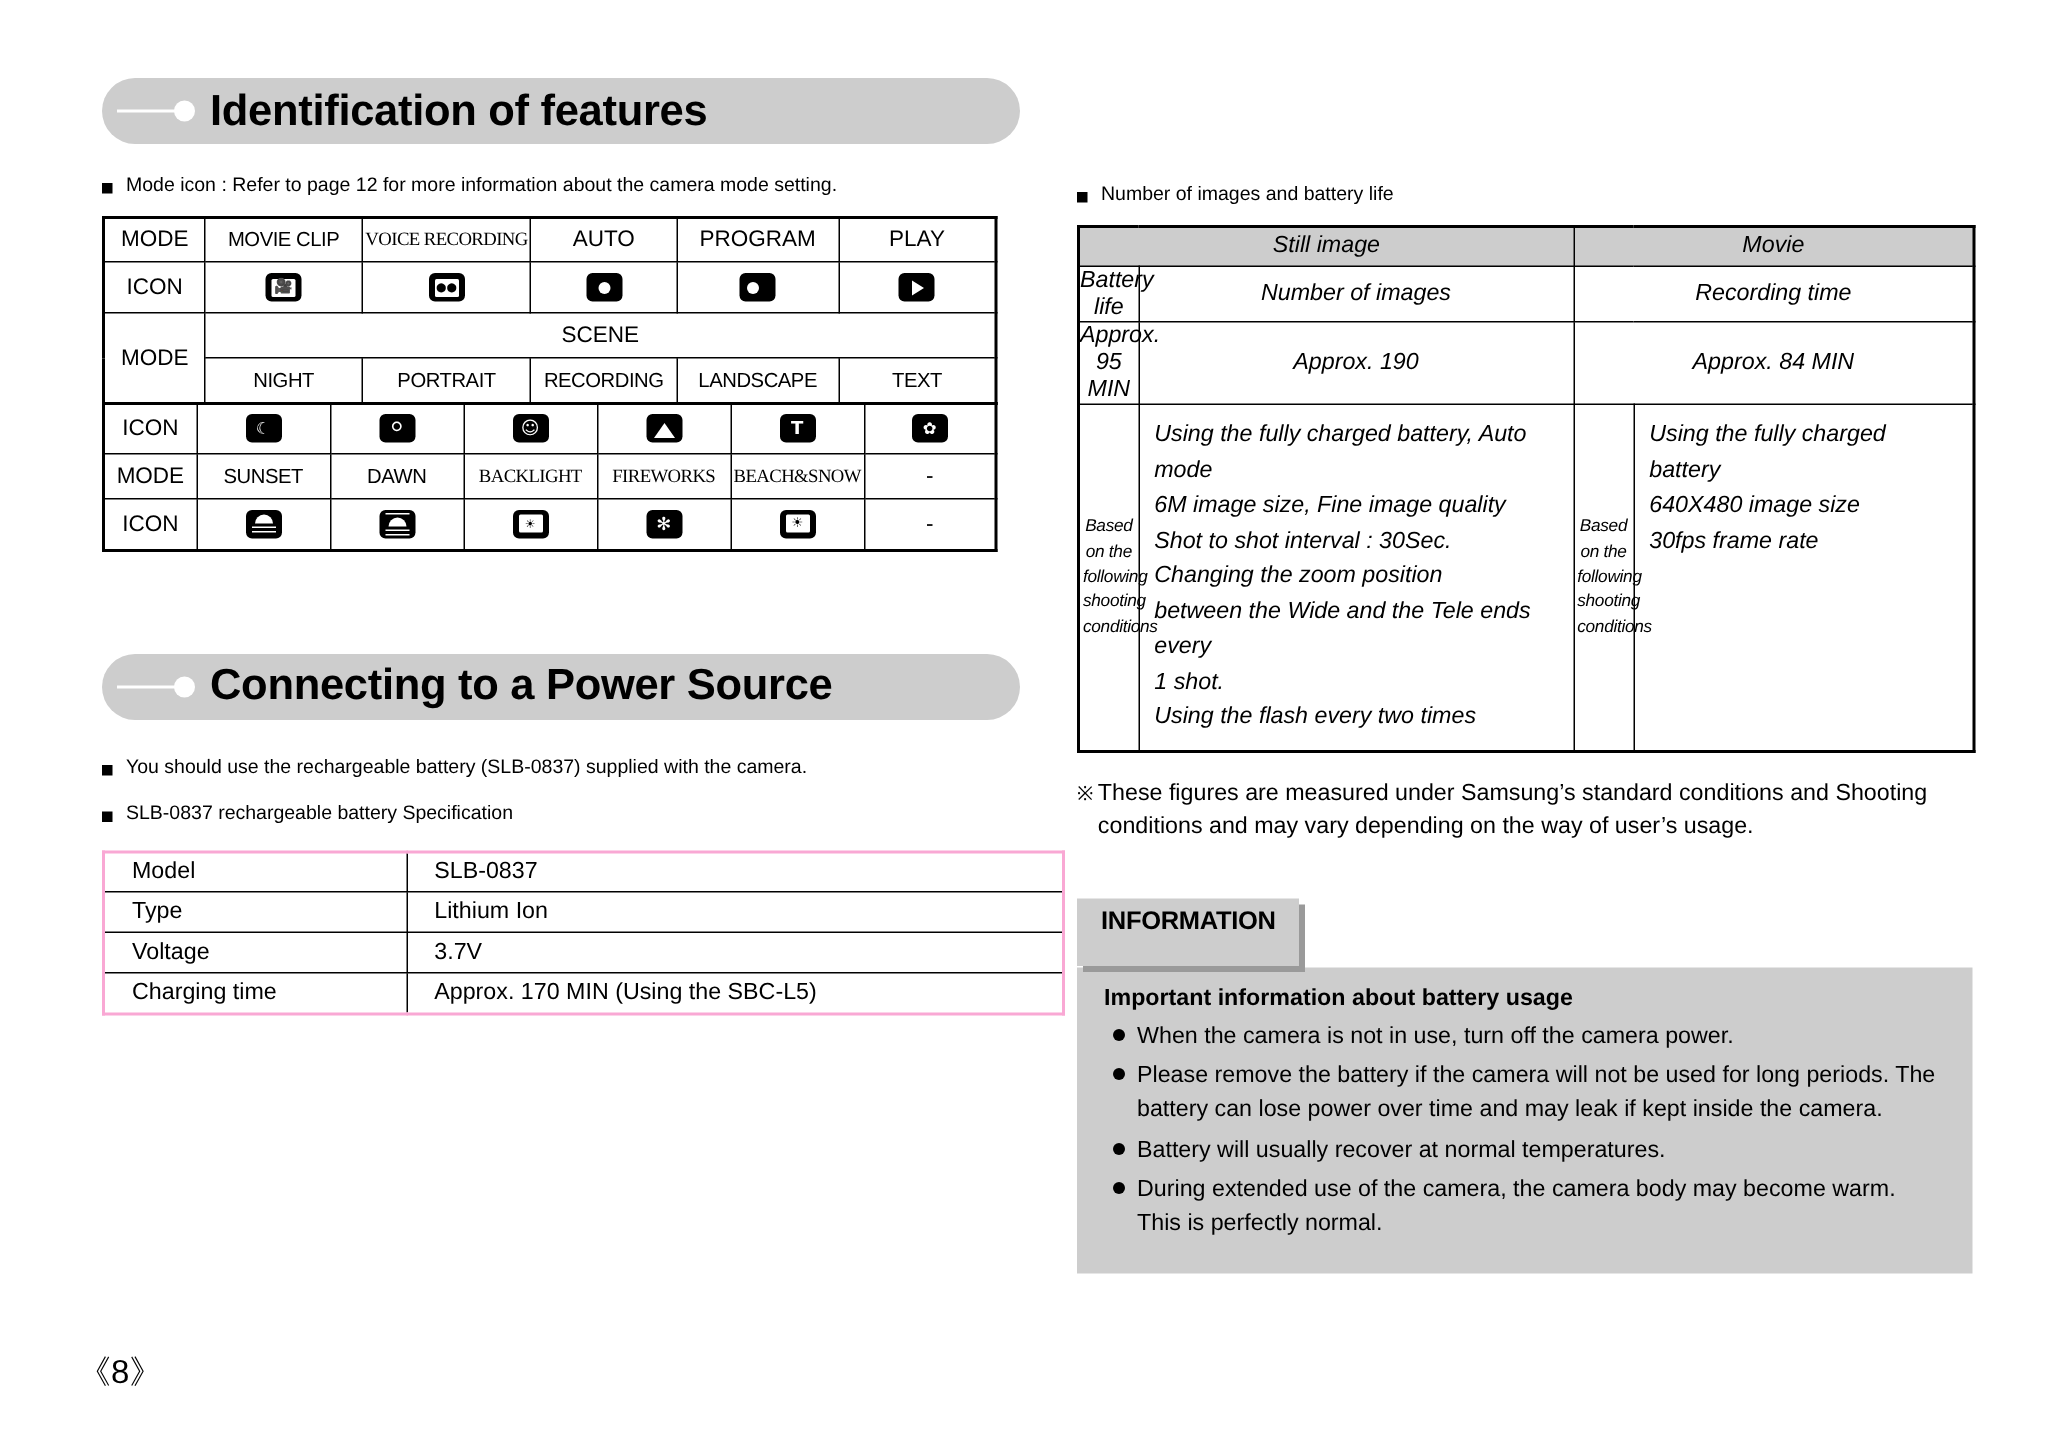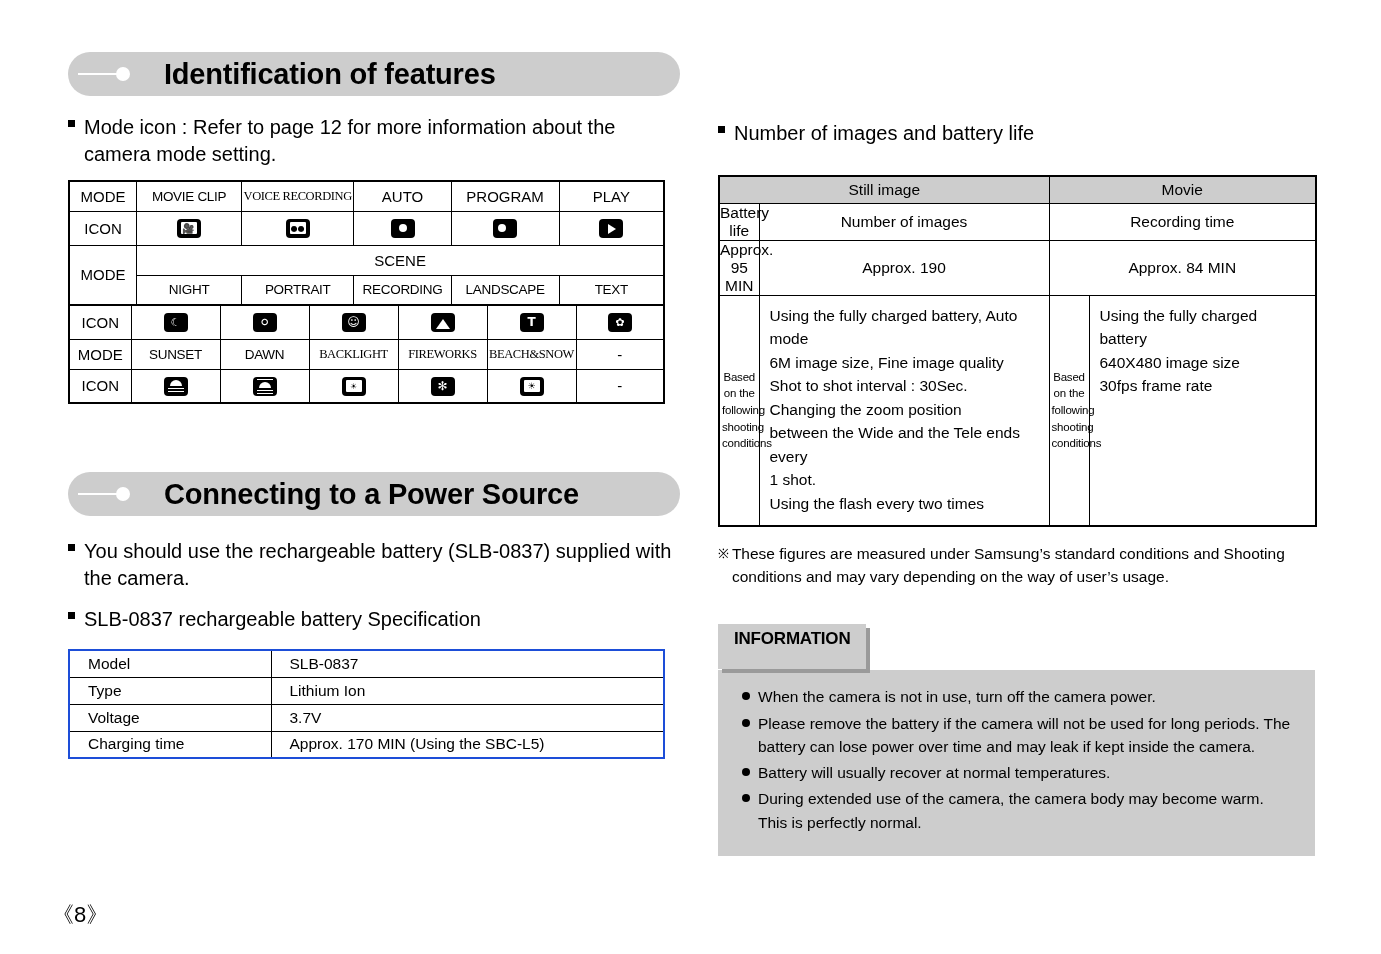--- a/index.html
+++ b/index.html
@@ -40,32 +40,32 @@
   .banner-dot {
     position: absolute;
     left: 48px;
     top: 15px;
     width: 14px;
     height: 14px;
     border-radius: 50%;
     background: #ffffff;
   }
   .banner-title {
-    margin-left: 96px;
+    margin-left: 72px;
     font-size: 29px;
     font-weight: bold;
     letter-spacing: -0.2px;
     line-height: 1;
   }
 
   
   .bullet-line {
     display: flex;
-    align-items: flex-start;
-    font-size: 20px;
+    align-items: center;
+    font-size: 13px;
     line-height: 1.35;
     margin-top: 18px;
   }
   .sq-bullet {
     display: inline-block;
     width: 7px; height: 7px;
     background: #000;
     margin-right: 9px;
     margin-top: 6px;
     flex: 0 0 auto;
@@ -163,37 +163,38 @@
   .gl .sunhalf {
     position: absolute;
     left: 6px; top: 3px;
     width: 12px; height: 6px;
     background: #fff;
     border-radius: 12px 12px 0 0;
   }
 
   
   .spec-table {
-    width: 597px;
+    width: 642px;
     margin-top: 16px;
-    border: 2px solid #1d4ed8;
+    border: 2px solid #f9a8d4;
   }
   .spec-table td {
     height: 27px;
     padding: 0 0 0 18px;
     font-size: 15.5px;
     vertical-align: middle;
   }
   .spec-table td.k { width: 202px; }
 
   
   .life-table {
     width: 597px;
-    margin-top: 28px;
+    margin-top: 12px;
     border: 2px solid #000;
+    font-style: italic;
   }
   .life-table td {
     text-align: center;
     height: 27px;
     vertical-align: middle;
     font-size: 15.5px;
   }
   .life-table td.hd { background: #cdcdcd; }
   .life-table td.vert {
     width: 40px;
@@ -511,20 +512,21 @@
     </table>
 
     <div class="note">
       <span class="note-mark">※</span>
       <span>These figures are measured under Samsung’s standard conditions and Shooting conditions and may vary depending on the way of user’s usage.</span>
     </div>
 
     <div class="info-wrap">
       <div class="info-tab">INFORMATION</div>
       <div class="info-body">
+        <div class="info-head">Important information about battery usage</div>
 
         <div class="info-item">
           <span class="rd-bullet"></span>
           <span class="info-item-text">When the camera is not in use, turn off the camera power.</span>
         </div>
         <div class="info-item">
           <span class="rd-bullet"></span>
           <span class="info-item-text">Please remove the battery if the camera will not be used for long periods. The battery can lose power over time and may leak if kept inside the camera.</span>
         </div>
         <div class="info-item">

